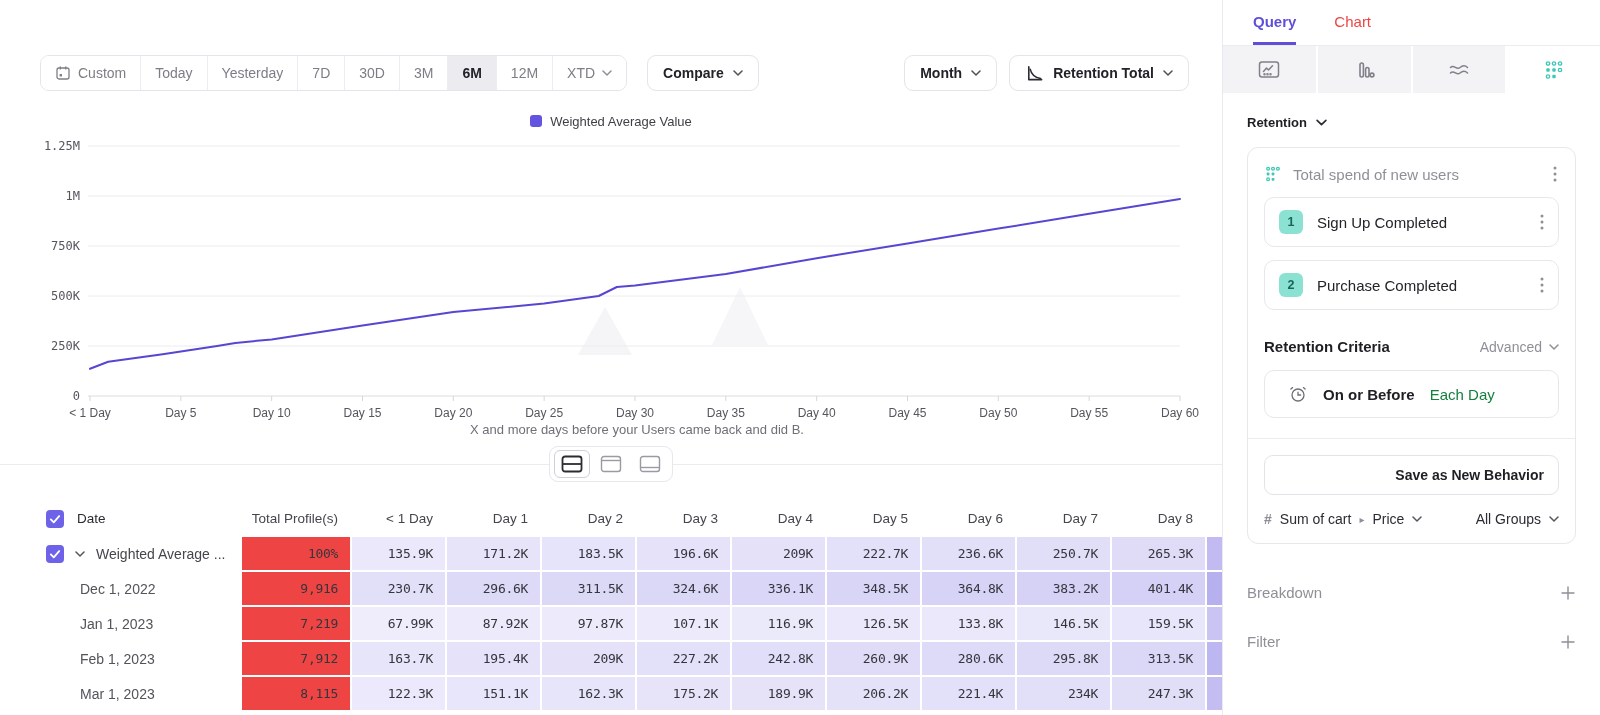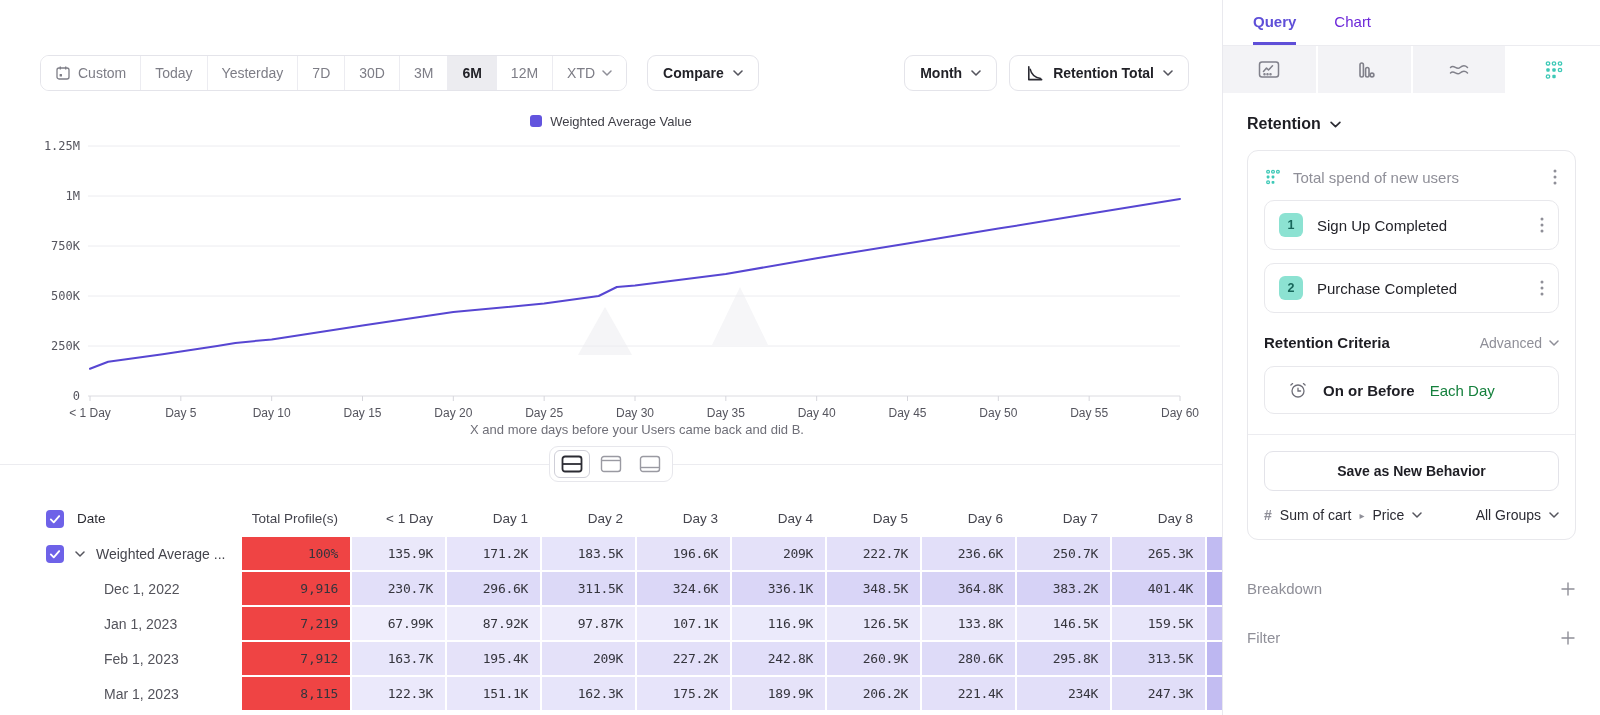--- a/index.html
+++ b/index.html
@@ -38,54 +38,54 @@
   .retention-table { margin-top:18px; display:grid; grid-template-columns:240px 108px repeat(9,93px) 1fr;
     gap:2px 2px; font-size:13.5px; }
   .cell { height:33px; display:flex; align-items:center; }
   .th { font-weight:500; color:#45454e; justify-content:flex-end; padding-right:12px; font-size:13.5px; }
   .th-date { justify-content:flex-start; gap:13px; padding-left:46px; font-weight:500; color:#2a2a31; }
   .num { font-family:"DejaVu Sans Mono","Liberation Mono",monospace; justify-content:flex-end;
     padding-right:12px; color:#35353d; font-size:13px; letter-spacing:-0.3px; }
   .gray-cell { background:#ef4444; }
   .label-cell { gap:11px; color:#45454d; font-size:14px; }
   .label-main { padding-left:46px; }
-  .label-date { padding-left:104px; color:#53535b; }
+  .label-date { padding-left:80px; color:#53535b; }
   .checkbox { width:18px; height:18px; border-radius:4px; background:#6e62e8; display:flex; align-items:center;
     justify-content:center; flex:none; cursor:pointer; }
 
   
   .sb-tabs { display:flex; gap:38px; padding:0 30px; height:46px; align-items:flex-end; border-bottom:1px solid #ececf0; }
-  .sb-tab { font-size:15px; color:#6d28d9; padding-bottom:12px; cursor:pointer; border-bottom:3px solid transparent; }
+  .sb-tab { font-size:15px; color:#ef4444; padding-bottom:12px; cursor:pointer; border-bottom:3px solid transparent; }
   .sb-tab.active { color:#5f4fd8; font-weight:700; border-bottom-color:#5f4fd8; }
   .icon-tabs { display:flex; gap:2px; background:#fff; }
   .icon-tab { flex:1; height:47px; display:flex; align-items:center; justify-content:center; background:#f3f3f6;
     border:none; cursor:pointer; }
   .icon-tab.active { background:#fff; }
   .sb-content { padding:0 24px; }
   .sb-title-row { display:flex; align-items:center; gap:9px; margin-top:22px; }
-  .sb-title { font-size:16px; font-weight:700; color:#1e1e24; }
+  .sb-title { font-size:13px; font-weight:700; color:#1e1e24; }
   .q-card { margin-top:17px; border:1px solid #e8e8ec; border-radius:11px; padding:16px 16px 16px; }
   .q-head { display:flex; align-items:center; gap:11px; }
   .q-head-title { flex:1; font-size:15px; color:#8f8f98; }
   .kebab { cursor:pointer; display:flex; padding:2px; }
   .step-row { display:flex; align-items:center; gap:14px; margin-top:13px; border:1px solid #e8e8ec;
     border-radius:10px; height:50px; padding:0 12px 0 14px; }
   .step-badge { width:24px; height:24px; border-radius:6px; background:#8ce2d2; color:#17665a; font-size:12.5px;
     font-weight:700; display:flex; align-items:center; justify-content:center; flex:none; }
   .step-label { flex:1; font-size:15px; font-weight:500; color:#232329; }
-  .criteria-row { display:flex; align-items:center; margin-top:21px; }
+  .criteria-row { display:flex; align-items:center; margin-top:28px; }
   .criteria-label { font-size:15px; font-weight:700; color:#1e1e24; flex:1; }
   .criteria-mode { display:flex; align-items:center; gap:7px; font-size:14px; color:#8f8f98; cursor:pointer; }
   .when-row { display:flex; align-items:center; gap:15px; margin-top:15px; border:1px solid #e8e8ec;
     border-radius:10px; height:48px; padding:0 23px; cursor:pointer; }
   .when-label { font-size:15px; font-weight:600; color:#1e1e24; }
   .when-value { font-size:15px; color:#15803d; }
   .q-divider { border-top:1px solid #ececf0; margin:20px -16px 0; }
   .save-btn { margin-top:16px; width:100%; height:40px; border:1px solid #e3e3e9; border-radius:9px; background:#fff;
-    font-size:14px; font-weight:600; color:#1e1e24; text-align:center; padding:0 14px; cursor:pointer; font-family:inherit; }
+    font-size:14px; font-weight:600; color:#1e1e24; text-align:right; padding:0 14px; cursor:pointer; font-family:inherit; }
   .measure-row { display:flex; align-items:center; margin-top:16px; font-size:14px; }
   .measure-left { display:flex; align-items:center; gap:8px; flex:1; cursor:pointer; }
   .m-hash { color:#8f8f98; font-weight:600; }
   .m-dark { color:#2b2b33; }
   .m-arrow { color:#8f8f98; font-size:10px; }
   .group-sel { display:flex; align-items:center; gap:8px; color:#2b2b33; cursor:pointer; }
   .sb-section { display:flex; align-items:center; margin-top:32px; }
   .sb-section-label { flex:1; font-size:15px; color:#8f8f98; }
   .plus-btn { cursor:pointer; display:flex; }
   .chev { flex:none; }

